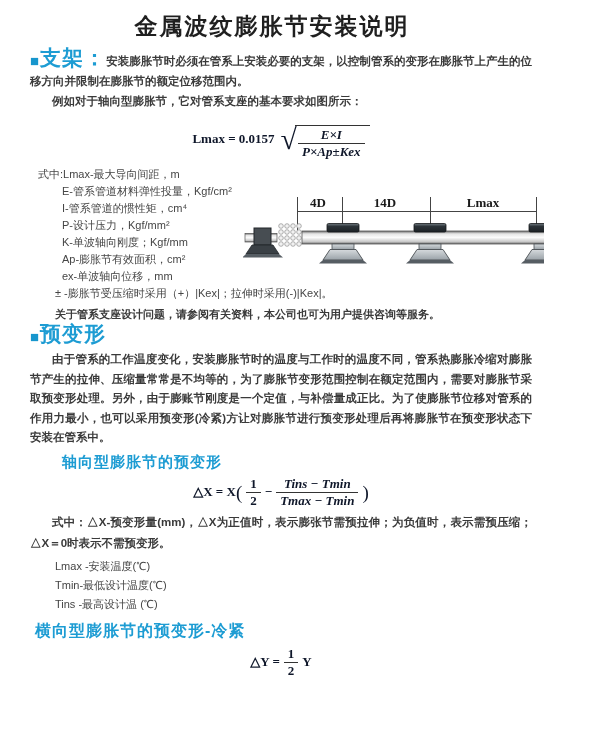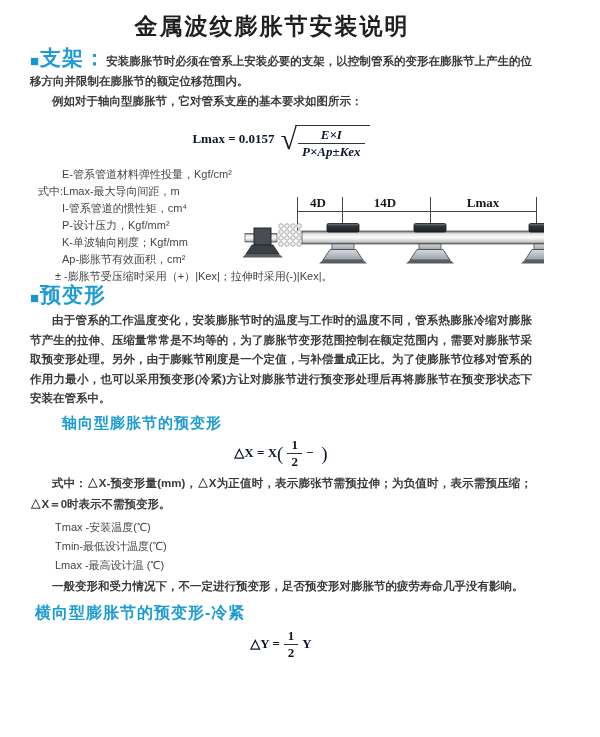--- a/index.html
+++ b/index.html
@@ -85,47 +85,48 @@
     <p class="para bold indent example">例如对于轴向型膨胀节，它对管系支座的基本要求如图所示：</p>
 
     <div class="formula f1">
       <span>Lmax = 0.0157</span><span class="sqrt">
           <span class="rad">√</span>
           <span class="inner"><span class="frac ital"><span class="num">E×I</span><span class="den">P×Ap±Kex</span></span></span>
         </span>
     </div>
 
     <div class="defs">
+      <div class="def d-first">式中:Lmax-最大导向间距，m</div>
       <div class="def d-sub">E-管系管道材料弹性投量，Kgf/cm²</div>
-      <div class="def d-first">式中:Lmax-最大导向间距，m</div>
       <div class="def d-sub">I-管系管道的惯性矩，cm⁴</div>
       <div class="def d-sub">P-设计压力，Kgf/mm²</div>
       <div class="def d-sub">K-单波轴向刚度；Kgf/mm</div>
       <div class="def d-sub">Ap-膨胀节有效面积，cm²</div>
+      <div class="def d-sub">ex-单波轴向位移，mm</div>
       <div class="def d-pm">± -膨胀节受压缩时采用（+）|Kex|；拉伸时采用(-)|Kex|。</div>
+      <div class="def d-note">关于管系支座设计问题，请参阅有关资料，本公司也可为用户提供咨询等服务。</div>
     </div>
 
     <p class="para pd-head"><span class="sec-square">■</span><span class="sec-title">预变形</span></p>
     <p class="para bold indent pd-body">由于管系的工作温度变化，安装膨胀节时的温度与工作时的温度不同，管系热膨胀冷缩对膨胀节产生的拉伸、压缩量常常是不均等的，为了膨胀节变形范围控制在额定范围内，需要对膨胀节采取预变形处理。另外，由于膨账节刚度是一个定值，与补偿量成正比。为了使膨胀节位移对管系的作用力最小，也可以采用预变形(冷紧)方让对膨胀节进行预变形处理后再将膨胀节在预变形状态下安装在管系中。</p>
 
     <div class="sub-head axial-head">轴向型膨胀节的预变形</div>
 
     <div class="formula f2">
-      <span>△X = X</span><span class="paren">(</span><span class="fsp"></span><span class="frac"><span class="num">1</span><span class="den">2</span></span><span class="fsp"></span><span>−</span><span class="fsp"></span><span class="fsp"></span><span class="paren">)</span>
+      <span>△X = X</span><span class="paren">(</span><span class="fsp"></span><span class="frac"><span class="num">1</span><span class="den">2</span></span><span class="fsp"></span><span>−</span><span class="fsp"></span><span class="frac ital"><span class="num">Tins − Tmin</span><span class="den">Tmax − Tmin</span></span><span class="fsp"></span><span class="paren">)</span>
     </div>
 
     <p class="para bold indent explain">式中：△X-预变形量(mm)，△X为正值时，表示膨张节需预拉伸；为负值时，表示需预压缩；△X＝0时表示不需预变形。</p>
 
     <div class="temps">
-      <div class="temp-line">Tmax -安装温度(℃)</div>
+      <div class="temp-line">Lmax -安装温度(℃)</div>
       <div class="temp-line">Tmin-最低设计温度(℃)</div>
-      <div class="temp-line">Lmax -最高设计温 (℃)</div>
-    </div>
-
-    <p class="para bold indent note-line">一般变形和受力情况下，不一定进行预变形，足否预变形对膨胀节的疲劳寿命几乎没有影响。</p>
+      <div class="temp-line">Tins -最高设计温 (℃)</div>
+    </div>
+
 
     <div class="sub-head lateral-head">横向型膨胀节的预变形-冷紧</div>
 
     <div class="formula f3">
       <span>△Y =</span><span class="fsp"></span><span class="frac"><span class="num">1</span><span class="den">2</span></span><span class="fsp"></span><span>Y</span>
     </div>
 
   </div>
 
   <svg class="diagram" width="322" height="95" viewBox="0 0 322 95">

